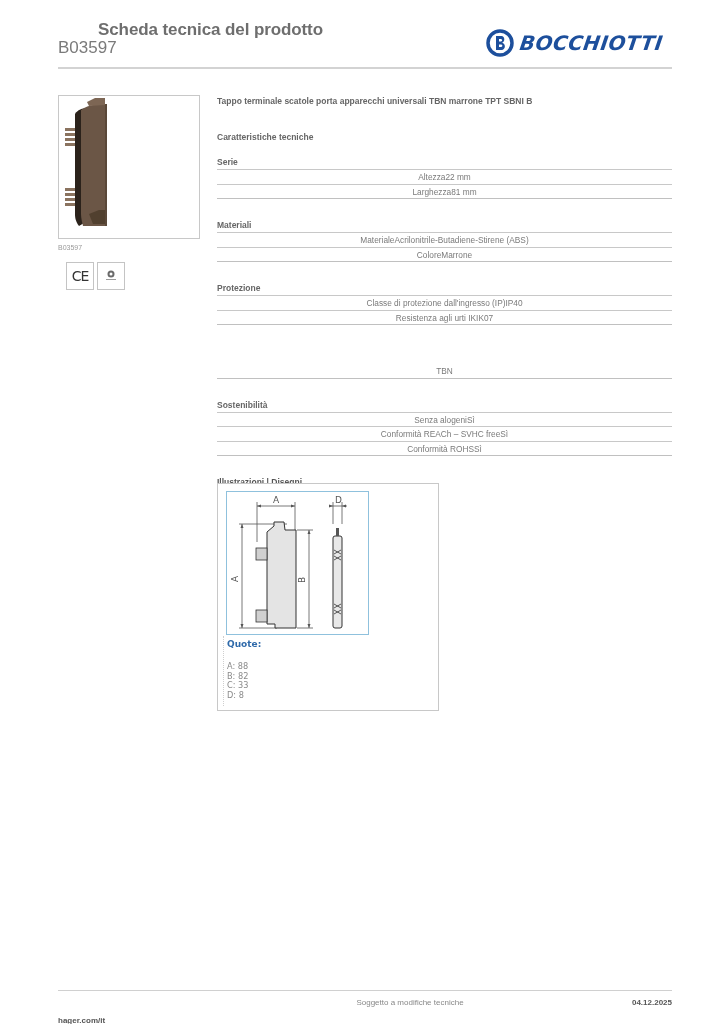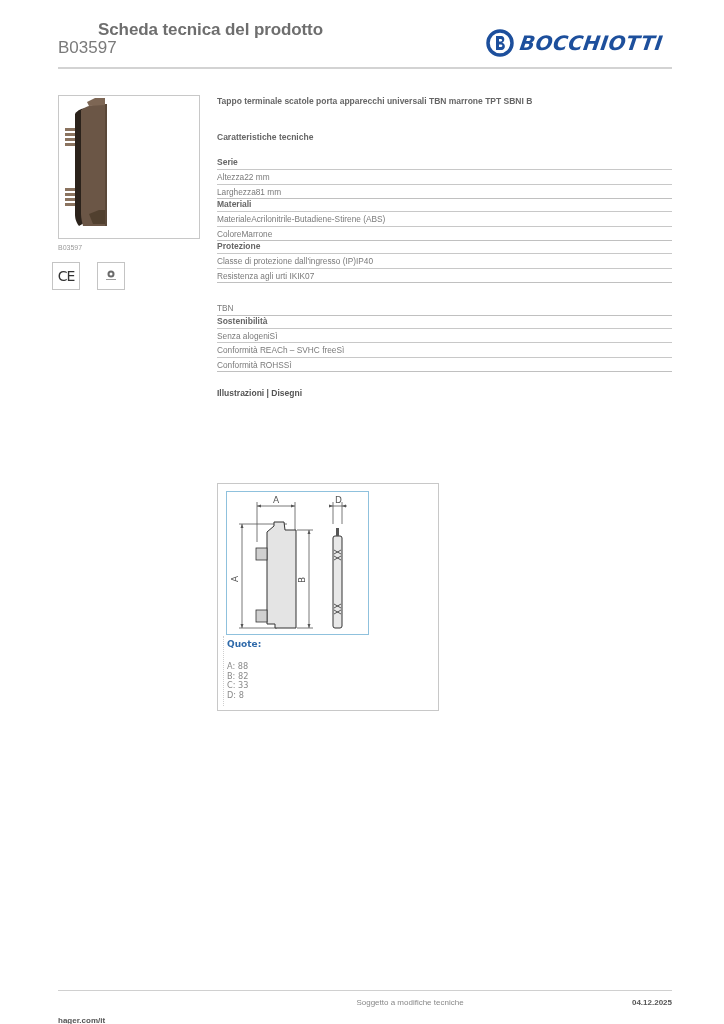--- a/index.html
+++ b/index.html
@@ -32,33 +32,33 @@
       border: 1px solid #c8c8c8; box-sizing: border-box; background: #fff;
     }
     .image-caption {
       position: absolute; left: 58px; top: 244px; font-size: 7px; color: #9a9a9a;
     }
     .cert {
       position: absolute; top: 262px; width: 28px; height: 28px;
       border: 1px solid #c4c4c4; box-sizing: border-box; background: #fff;
       display: flex; align-items: center; justify-content: center;
     }
-    .cert-ce { left: 52px; font-size: 14px; color: #333; font-family: "DejaVu Sans", sans-serif; letter-spacing: -1px; }
+    .cert-ce { left: 66px; font-size: 14px; color: #333; font-family: "DejaVu Sans", sans-serif; letter-spacing: -1px; }
     .cert-imq { left: 97px; }
 
     .main { position: absolute; left: 217px; top: 96px; width: 455px; }
     .product-name { font-size: 8.5px; font-weight: bold; color: #666; margin: 0 0 26px 0; }
     .section-title-main { font-size: 8.5px; font-weight: bold; color: #666; margin: 0 0 15px 0; }
-    .group { margin-bottom: 0; }
+    .group { margin-bottom: 21px; }
     .group-title {
       font-size: 8.5px; font-weight: bold; color: #666; padding-bottom: 2px;
       border-bottom: 1.5px solid #c8c8c8; height: 10px; line-height: 10px;
     }
     .row {
-      display: flex; justify-content: flex-start; font-size: 8.3px; color: #7a7a7a;
+      display: flex; justify-content: center; font-size: 8.3px; color: #7a7a7a;
       height: 13.5px; line-height: 14px; border-bottom: 1px solid #c8c8c8;
     }
     .row:last-child { border-bottom: 1.5px solid #c0c0c0; }
     .spacer-18 { height: 18px; }
     .illustr-title { font-size: 8.5px; font-weight: bold; color: #555; margin-top: 16px; }
 
     .drawing-box {
       position: absolute; left: 217px; top: 483px; width: 222px; height: 228px;
       border: 1px solid #c8c8c8; box-sizing: border-box; background: #fff;
     }

